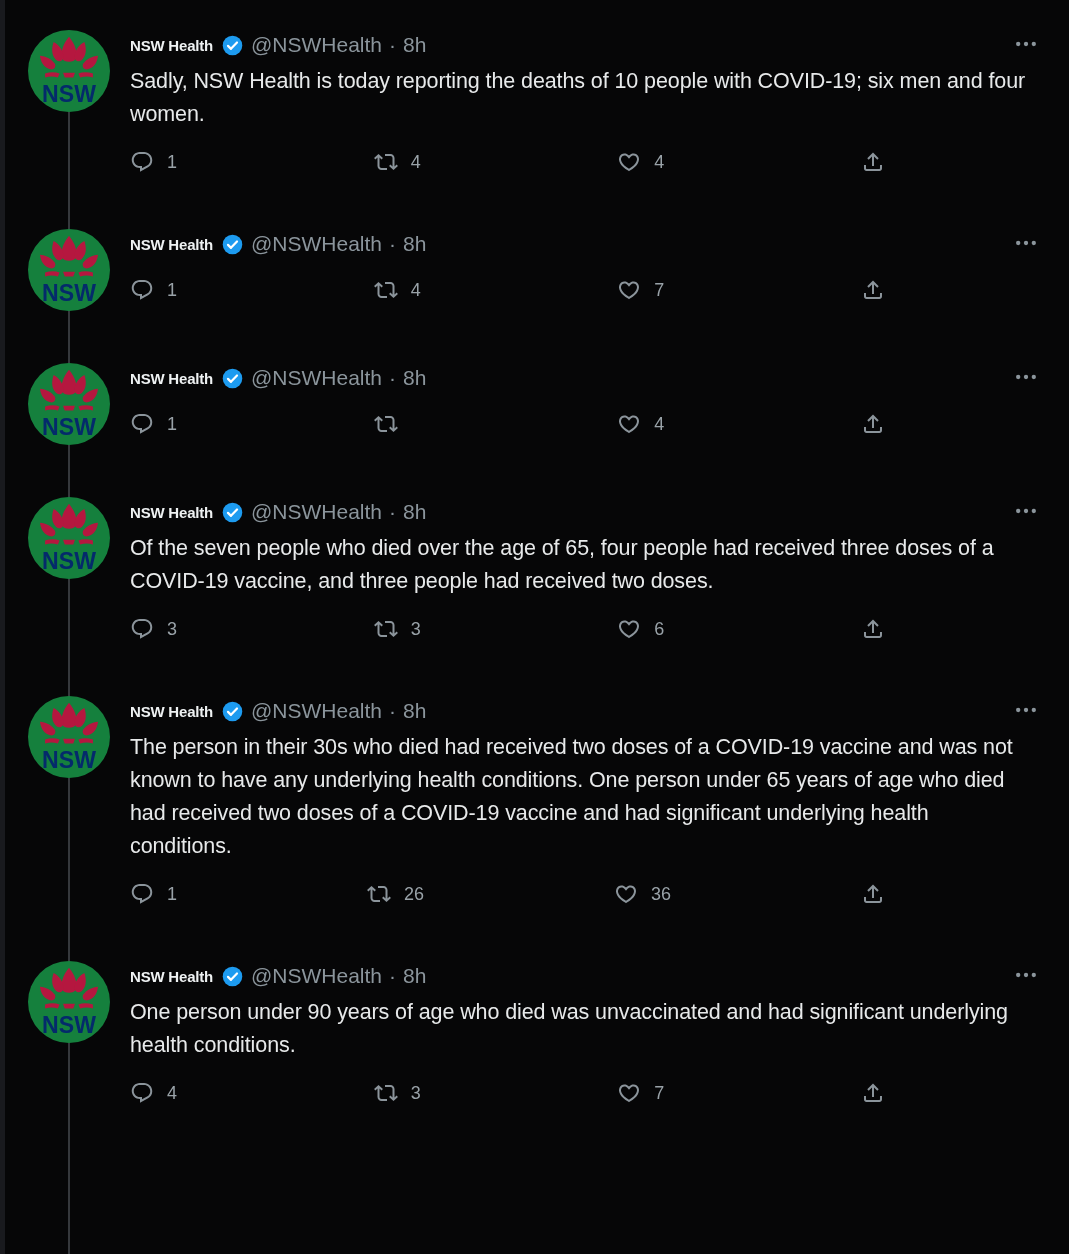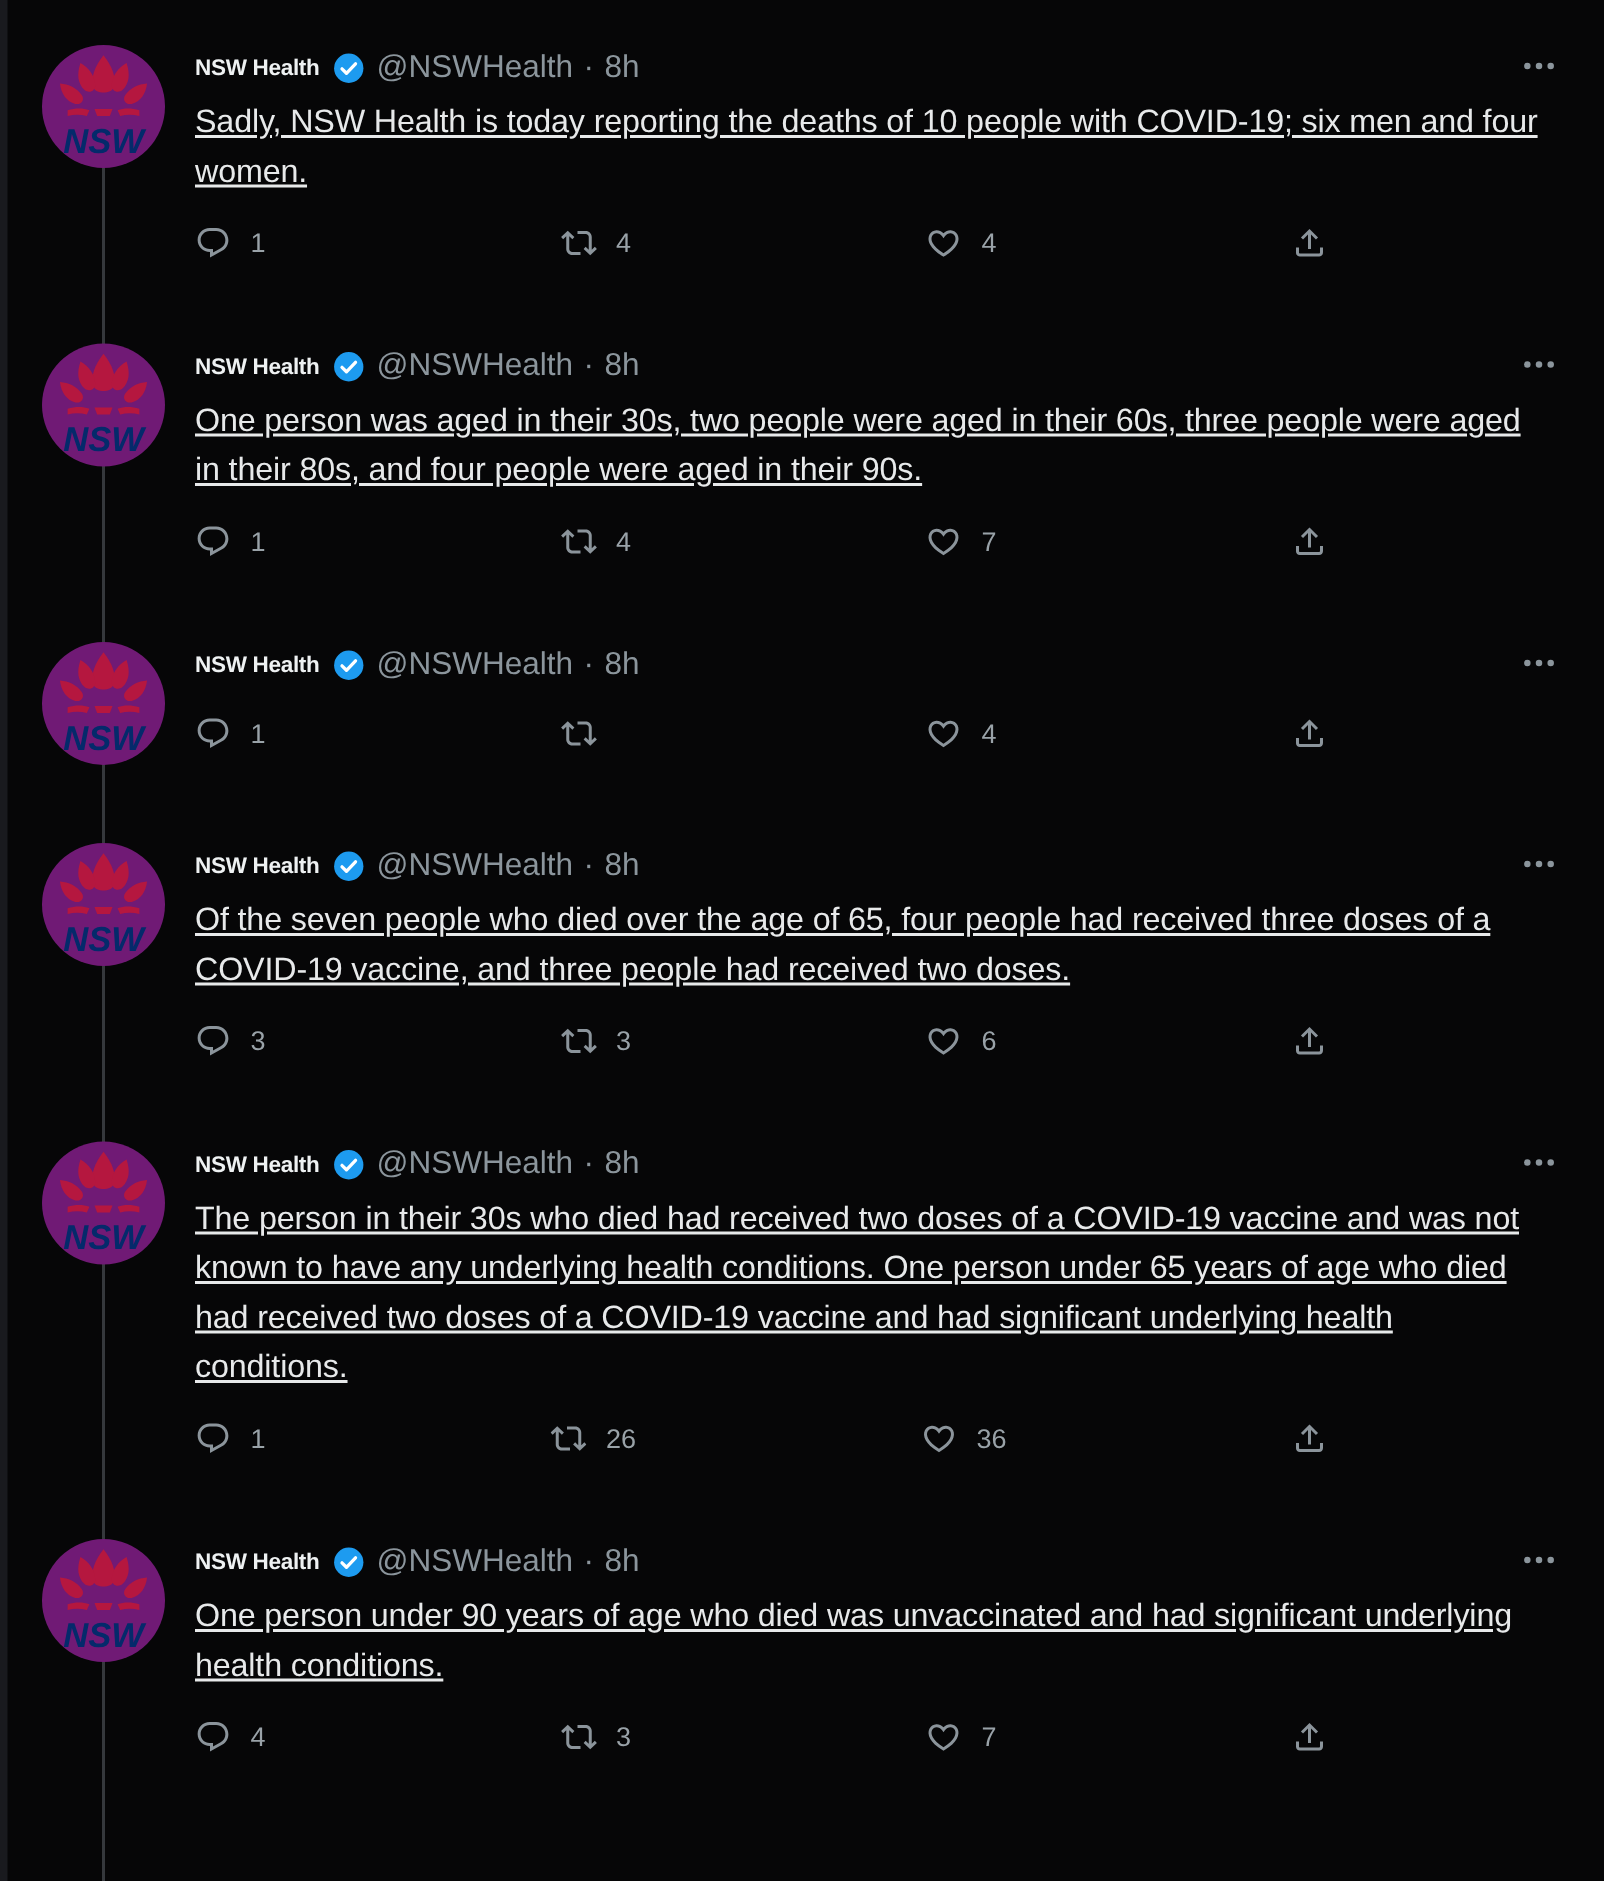--- a/index.html
+++ b/index.html
@@ -21,22 +21,22 @@
   }
   .feed { position:relative; padding-top:14px; z-index:1; }
   article.tweet {
     display:flex; gap:20px;
     padding:16px 25px 36px 28px;
     position:relative;
   }
   .gutter { flex:0 0 82px; }
   .avatar {
     width:82px; height:82px; border-radius:50%;
-    background:#701a75; position:relative; z-index:2;
-    overflow:hidden; cursor:pointer;font-style:italic;
+    background:#15803d; position:relative; z-index:2;
+    overflow:hidden; cursor:pointer;
   }
   .avatar svg { width:100%; height:100%; display:block; }
   .content { flex:1; min-width:0; position:relative; }
   .header {
     display:flex; align-items:center; gap:7px;
     height:30px; font-size:21px; color:#8b959c;
     padding-right:70px;
   }
   .name { color:#eef1f2; font-weight:bold; font-size:15px; letter-spacing:-0.2px; cursor:pointer; }
   .badge { width:23px; height:23px; display:inline-flex; margin-left:1px; }
@@ -45,21 +45,21 @@
   .sep { color:#8b959c; }
   .more {
     position:absolute; right:3px; top:2px;
     background:none; border:none; color:#8b959c; cursor:pointer;
     width:30px; height:24px; display:flex; align-items:center; justify-content:center;
   }
   .more svg { width:26px; height:26px; }
   .text {
     margin-top:5px;
     font-size:21.5px; line-height:33px; letter-spacing:-0.1px;
-    color:#e7e9ea; max-width:900px;text-decoration:underline;
+    color:#e7e9ea; max-width:900px;
   }
   .actions {
     display:flex; justify-content:space-between;
     width:755px; margin-top:16px; height:30px; align-items:center;
   }
   .action {
     display:flex; align-items:center; gap:13px;
     color:#8b949b; background:none; border:none; cursor:pointer;
     font-family:"Liberation Sans", sans-serif;
   }
@@ -186,21 +186,20 @@
           </span>
         <span class="handle">@NSWHealth</span>
         <span class="sep">·</span>
         <span class="time">8h</span>
         <button class="more">
             <svg fill="currentColor">
               <use href="#i-more"></use>
             </svg>
           </button>
       </div>
-      <p class="text">One person was aged in their 30s, two people were aged in their 60s, three people were aged in their 80s, and four people were aged in their 90s.</p>
       <div class="actions">
         <button class="action">
             <svg fill="currentColor">
               <use href="#i-reply"></use>
             </svg>
             <span class="count">1</span>
           </button>
         <button class="action">
             <svg fill="currentColor">
               <use href="#i-retweet"></use>

